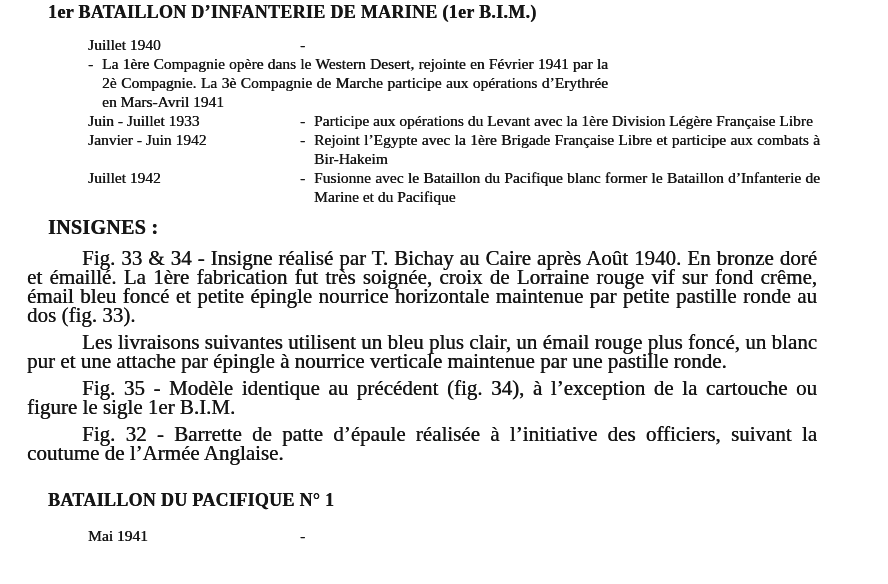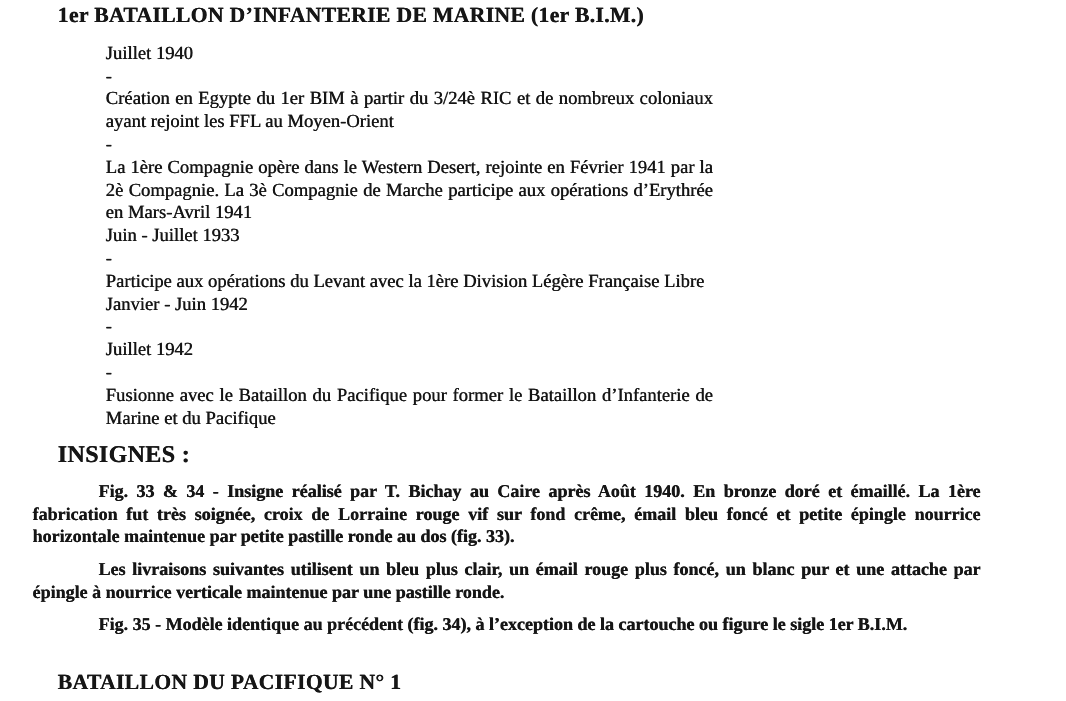--- a/index.html
+++ b/index.html
@@ -40,93 +40,92 @@
   }
   
   .timeline {
     margin-left: 88px;
     font-size: 15.5px;
     line-height: 19px;
   }
   .entry {
     display: flex;
     align-items: flex-start;
-    flex-direction: column;
   }
   .entry .date {
     width: 212px;
     flex: none;
   }
   .entry .dash {
     width: 14px;
     flex: none;
   }
   .entry .desc {
     width: 506px;
     flex: none;
     text-align: justify;
   }
   
   .paragraphs {
-    font-size: 15px;
+    font-size: 21px;
     line-height: 19px;
-    font-weight: bold;
   }
   .paragraphs p {
     margin: 0 0 8px 27px;
     width: 790px;
     text-align: justify;
     text-indent: 55px;
   }
 </style>
 </head>
 <body>
 
 <main class="page">
   <h1 class="doc-title">1er BATAILLON D’INFANTERIE DE MARINE (1er B.I.M.)</h1>
 
   <section class="timeline">
   <div class="entry">
     <div class="date">Juillet 1940</div>
     <div class="dash">-</div>
-    <div class="desc">Création en Egypte du 1er BIM à partir du 3/24è RIC et de nombreux coloniaux ayant rejoint les FFL au Moyen-Orient</div>
   </div>
 
   <div class="entry">
     <div class="dash">-</div>
     <div class="desc">La 1ère Compagnie opère dans le Western Desert, rejointe en Février 1941 par la 2è Compagnie. La 3è Compagnie de Marche participe aux opérations d’Erythrée en Mars-Avril 1941</div>
   </div>
 
   <div class="entry">
     <div class="date">Juin - Juillet 1933</div>
     <div class="dash">-</div>
     <div class="desc">Participe aux opérations du Levant avec la 1ère Division Légère Française Libre</div>
   </div>
 
   <div class="entry">
     <div class="date">Janvier - Juin 1942</div>
     <div class="dash">-</div>
+    <div class="desc">Rejoint l’Egypte avec la 1ère Brigade Française Libre et participe aux combats à Bir-Hakeim</div>
   </div>
 
   <div class="entry">
     <div class="date">Juillet 1942</div>
     <div class="dash">-</div>
-    <div class="desc">Fusionne avec le Bataillon du Pacifique pour former le Bataillon d’Infanterie de Marine et du Pacifique</div>
+    <div class="desc">Fusionne avec le Bataillon du Pacifique blanc former le Bataillon d’Infanterie de Marine et du Pacifique</div>
   </div>
 </section>
 
   <h2 class="doc-heading">INSIGNES :</h2>
 
   <section class="paragraphs">
   <p>Fig. 33 &amp; 34 - Insigne réalisé par T. Bichay au Caire après Août 1940. En bronze doré et émaillé. La 1ère fabrication fut très soignée, croix de Lorraine rouge vif sur fond crême, émail bleu foncé et petite épingle nourrice horizontale maintenue par petite pastille ronde au dos (fig. 33).</p>
 
   <p>Les livraisons suivantes utilisent un bleu plus clair, un émail rouge plus foncé, un blanc pur et une attache par épingle à nourrice verticale maintenue par une pastille ronde.</p>
 
   <p>Fig. 35 - Modèle identique au précédent (fig. 34), à l’exception de la cartouche ou figure le sigle 1er B.I.M.</p>
 
+  <p>Fig. 32 - Barrette de patte d’épaule réalisée à l’initiative des officiers, suivant la coutume de l’Armée Anglaise.</p>
 </section>
 
   <h1 class="doc-title section2">BATAILLON DU PACIFIQUE N° 1</h1>
 
   <section class="timeline">
   <div class="entry">
     <div class="date">Mai 1941</div>
     <div class="dash">-</div>
   </div>
 </section>

